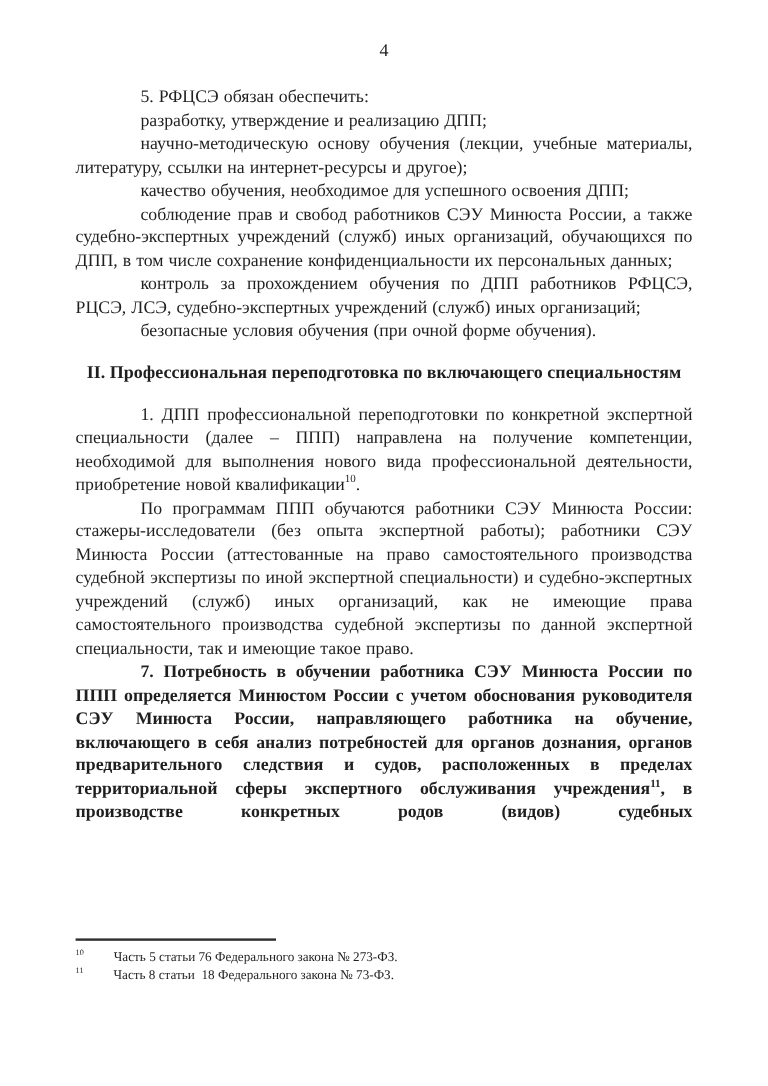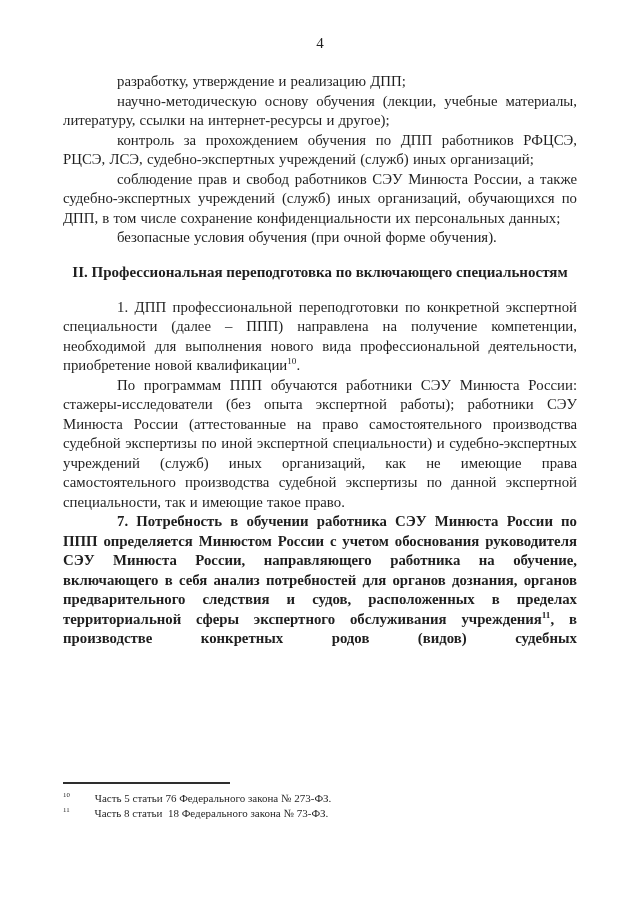--- a/index.html
+++ b/index.html
@@ -87,24 +87,26 @@
 </style>
 </head>
 <body>
 
 <div class="page">
 
   <div class="page-number">4</div>
 
   <main class="doc-body">
 
+    <p class="para">5. РФЦСЭ обязан обеспечить:</p>
     <p class="para">разработку, утверждение и реализацию ДПП;</p>
     <p class="para">научно-методическую основу обучения (лекции, учебные материалы, литературу, ссылки на интернет-ресурсы и другое);</p>
+    <p class="para">качество обучения, необходимое для успешного освоения ДПП;</p>
+    <p class="para">соблюдение прав и свобод работников СЭУ Минюста России, а также судебно-экспертных учреждений (служб) иных организаций, обучающихся по ДПП, в том числе сохранение конфиденциальности их персональных данных;</p>
     <p class="para">контроль за прохождением обучения по ДПП работников РФЦСЭ, РЦСЭ, ЛСЭ, судебно-экспертных учреждений (служб) иных организаций;</p>
-    <p class="para">соблюдение прав и свобод работников СЭУ Минюста России, а также судебно-экспертных учреждений (служб) иных организаций, обучающихся по ДПП, в том числе сохранение конфиденциальности их персональных данных;</p>
     <p class="para">безопасные условия обучения (при очной форме обучения).</p>
 
     <h2 class="heading">II. Профессиональная переподготовка по включающего специальностям</h2>
 
     <p class="para"><span>1. ДПП профессиональной переподготовки по конкретной экспертной специальности (далее – ППП) направлена на получение компетенции, необходимой для выполнения нового вида профессиональной деятельности, приобретение новой квалификации</span><sup class="fn-ref">10</sup><span>.</span></p>
 
     <p class="para">По программам ППП обучаются работники СЭУ Минюста России: стажеры-исследователи (без опыта экспертной работы); работники СЭУ Минюста России (аттестованные на право самостоятельного производства судебной экспертизы по иной экспертной специальности) и судебно-экспертных учреждений (служб) иных организаций, как не имеющие права самостоятельного производства судебной экспертизы по данной экспертной специальности, так и имеющие такое право.</p>
 
 
     <p class="para cont-next-page"><span>7. Потребность в обучении работника СЭУ Минюста России по ППП определяется Минюстом России с учетом обоснования руководителя СЭУ Минюста России, направляющего работника на обучение, включающего в себя анализ потребностей для органов дознания, органов предварительного следствия и судов, расположенных в пределах территориальной сферы экспертного обслуживания учреждения</span><sup class="fn-ref">11</sup><span>, в производстве конкретных родов (видов) судебных</span></p>

